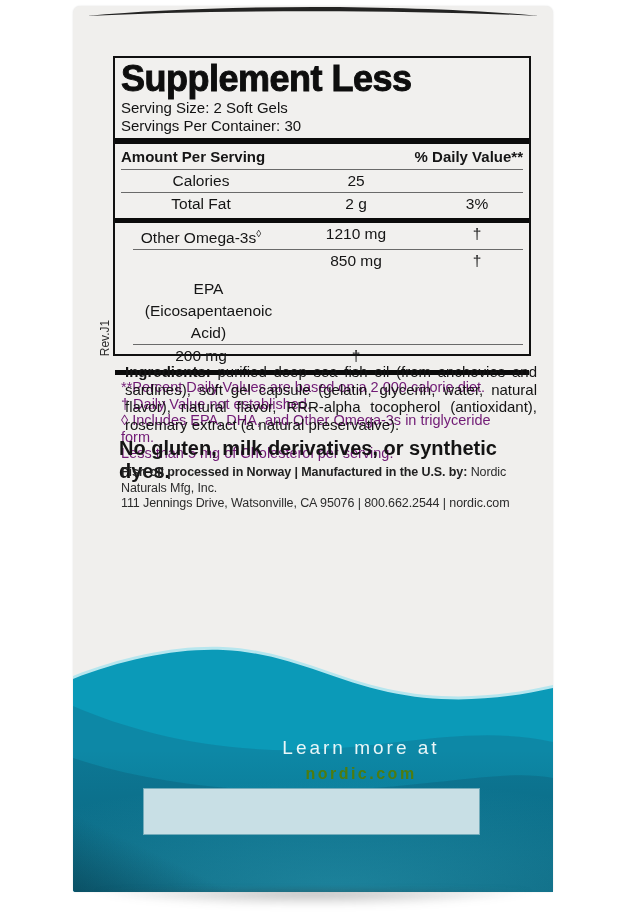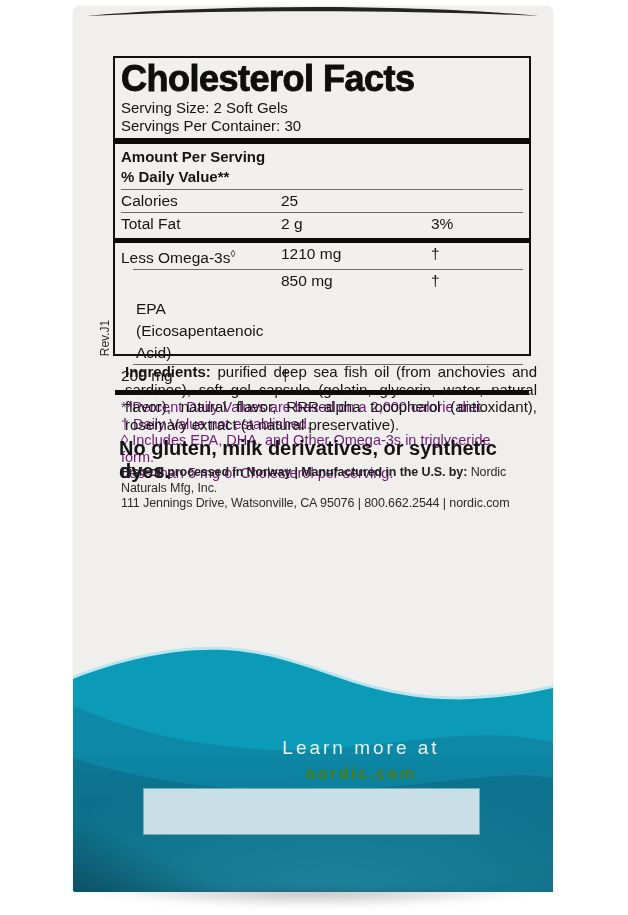--- a/index.html
+++ b/index.html
@@ -32,27 +32,27 @@
     font-size:36px;font-weight:bold;letter-spacing:-0.5px;line-height:40px;
     margin:1px 0 0 0;color:#0e0e0e;
     -webkit-text-stroke:0.9px #0e0e0e;
     white-space:nowrap;
   }
   .serving{font-size:15px;line-height:18px;color:#121212;}
   .bar{height:6px;background:#0b0b0b;margin:3px -6px 0 -6px;}
   .bar.mid{height:5px;}
   .hdr-row{
     display:flex;justify-content:space-between;
-    font-size:15px;font-weight:bold;line-height:20px;padding:3px 0 2px 0;flex-direction:column;
+    font-size:15px;font-weight:bold;line-height:20px;padding:3px 0 2px 0;
   }
   .hl{height:1px;background:#6a6a6a;}
   .hl.ind{margin-left:12px;}
   .nrow{display:grid;grid-template-columns:1fr 150px 92px;font-size:15.5px;line-height:22px;}
-  .nrow .nm{text-align:left;}
-  .nrow .amt,.nrow .dv{text-align:left;}
+  .nrow .nm{text-align:center;}
+  .nrow .amt,.nrow .dv{text-align:center;}
   .nrow.ind .nm{padding-left:15px;margin-top:28px;}
   .nrow sup{font-size:10px;}
   .footnotes{font-size:14.5px;line-height:16.5px;padding-top:4px;color:#701a75;}
 
   .rev{
     position:absolute;left:1px;top:325px;width:62px;height:14px;
     font-size:12px;color:#2a2a2a;text-align:center;
     transform:rotate(-90deg);
   }
 
@@ -90,21 +90,21 @@
 
 <div class="box">
 
   <div class="seam">
     <svg width="464" height="16" viewBox="0 0 464 16">
       <path d="M6,13 C130,1 334,1 458,13 C334,6.5 130,6.5 6,13 Z" fill="#181818" opacity="0.95"></path>
     </svg>
   </div>
 
   <div class="panel">
-    <div class="sf-title">Cholesterol Facts</div>
+    <div class="sf-title">Supplement Less</div>
     <div class="serving">Serving Size: 2 Soft Gels</div>
     <div class="serving">Servings Per Container: 30</div>
 
     <div class="bar"></div>
 
     <div class="hdr-row">
       <span>Amount Per Serving</span>
       <span>% Daily Value**</span>
     </div>
     <div class="hl"></div>
@@ -118,21 +118,21 @@
 
     <div class="nrow">
       <span class="nm">Total Fat</span>
       <span class="amt">2 g</span>
       <span class="dv">3%</span>
     </div>
 
     <div class="bar mid"></div>
 
     <div class="nrow">
-      <span class="nm"><span>Less Omega-3s</span><sup>◊</sup></span>
+      <span class="nm"><span>Other Omega-3s</span><sup>◊</sup></span>
       <span class="amt">1210 mg</span>
       <span class="dv">†</span>
     </div>
     <div class="hl ind"></div>
 
     <div class="nrow ind">
       <span class="nm">EPA (Eicosapentaenoic Acid)</span>
       <span class="amt">850 mg</span>
       <span class="dv">†</span>
     </div>

